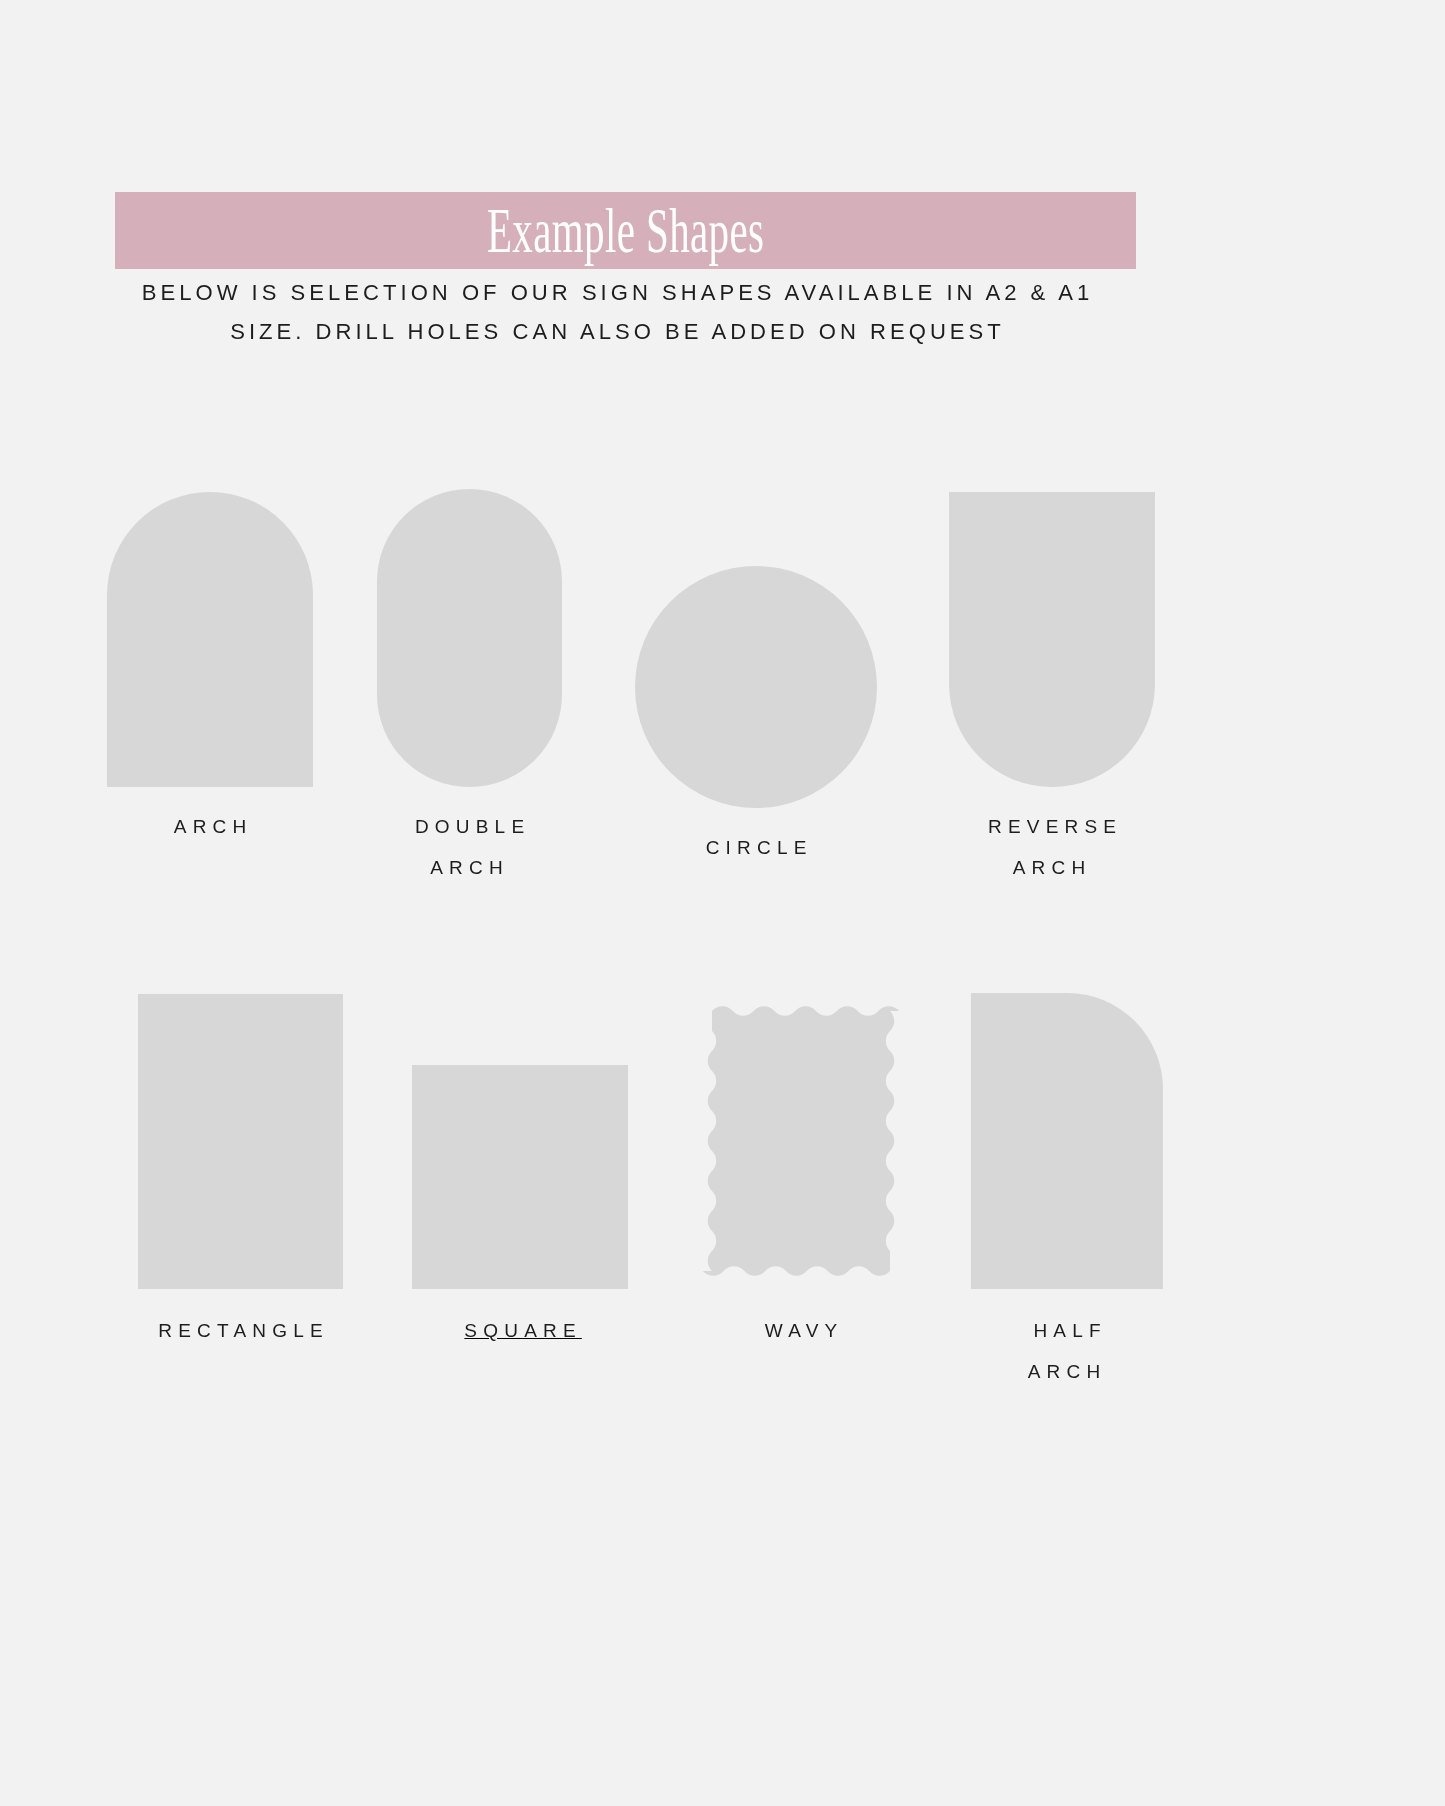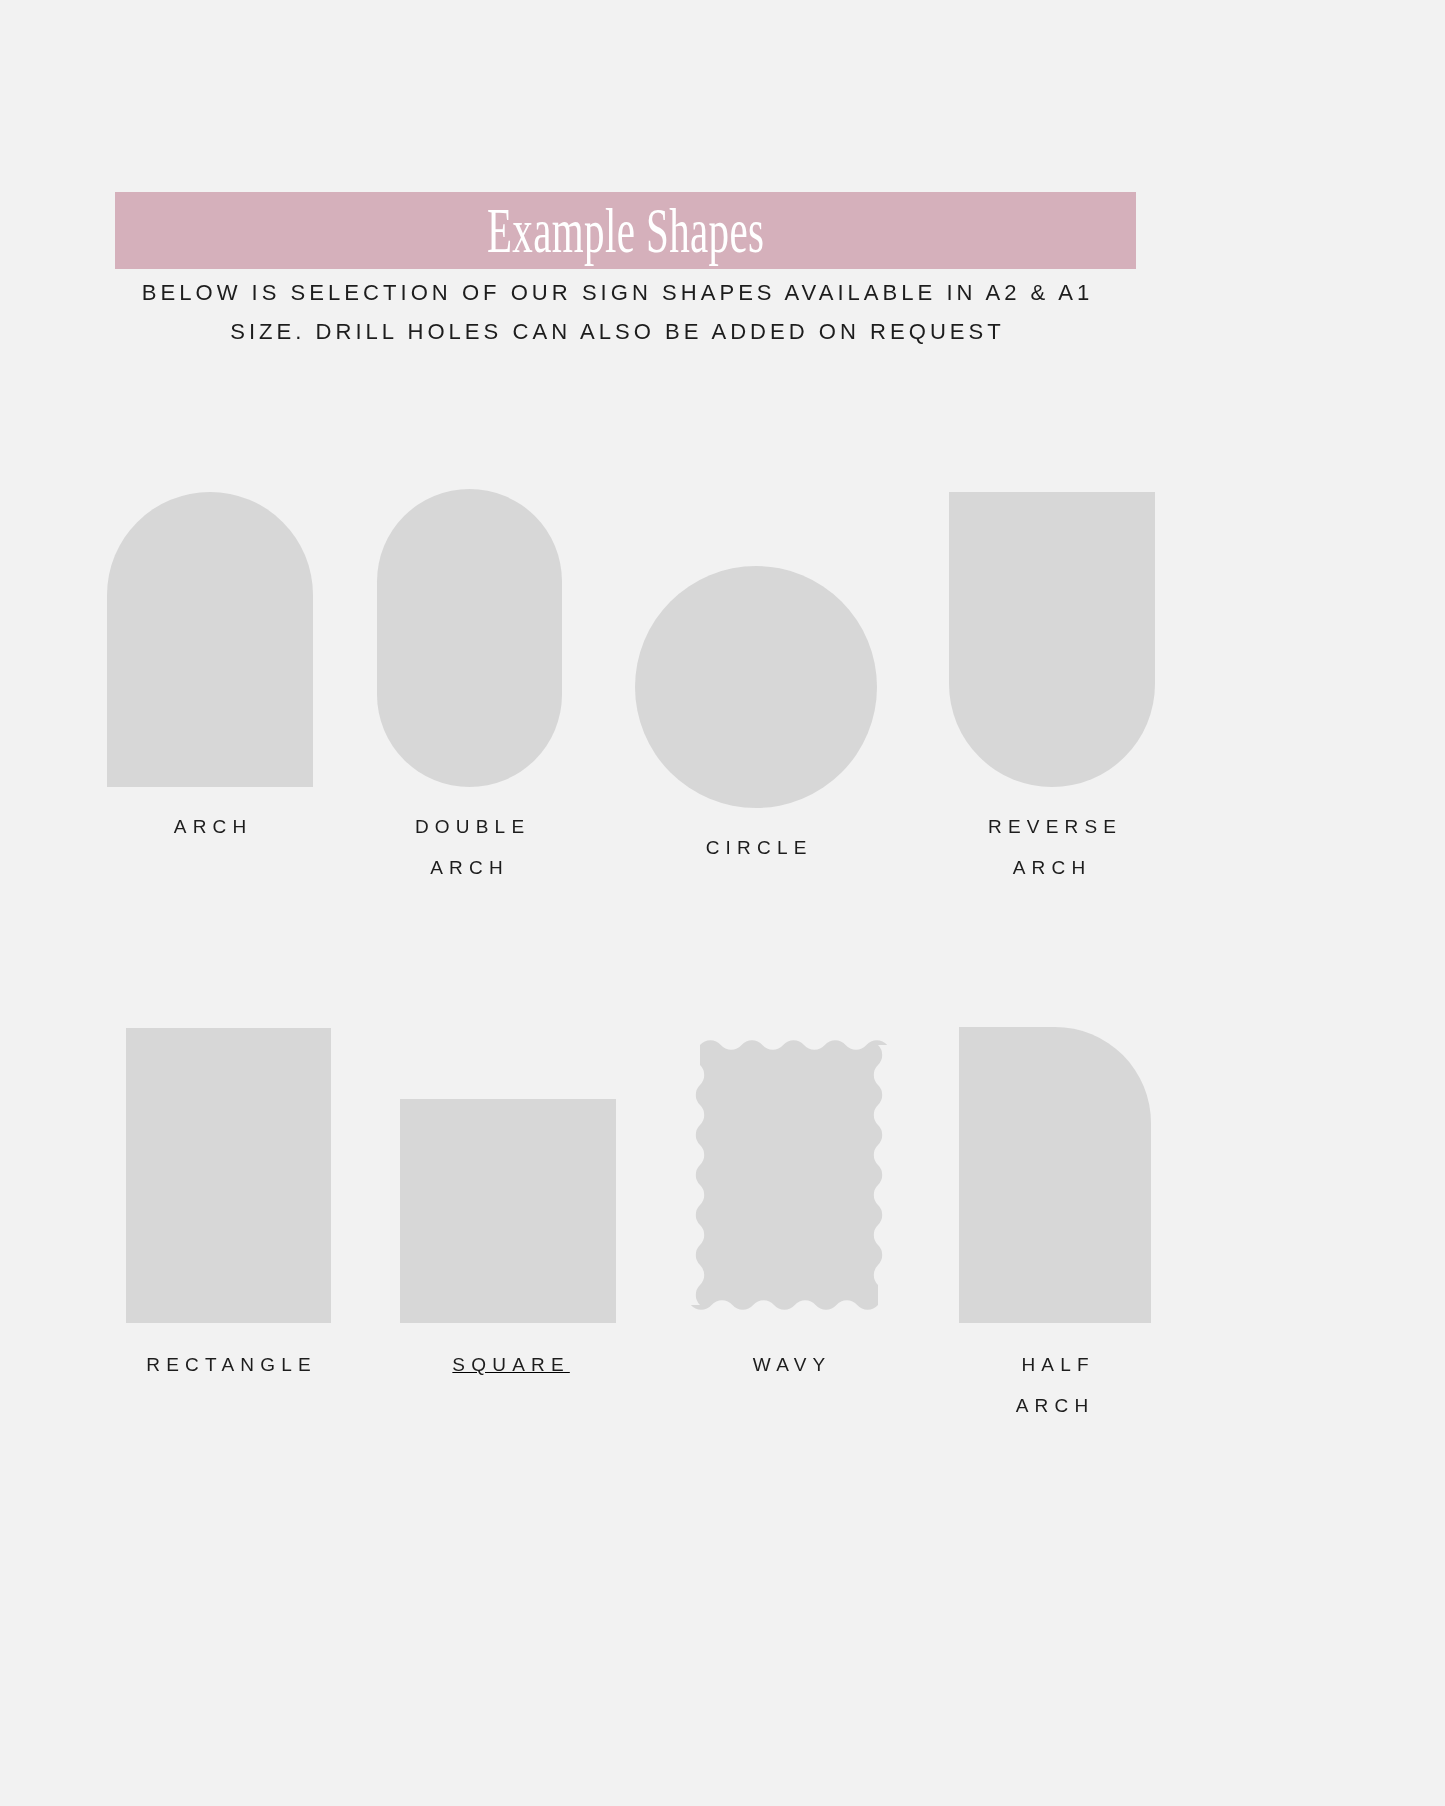--- a/index.html
+++ b/index.html
@@ -60,21 +60,21 @@
   }
 
   
   .row {
     position: absolute;
     left: 0;
     width: 1153px;
     display: flex;
   }
   .row-1 { top: 487px; }
-  .row-2 { top: 1027px; }
+  .row-2 { top: 993px; padding-left: 12px; }
 
   .cell {
     display: flex;
     flex-direction: column;
     align-items: center;
   }
   .shape-box {
     display: flex;
     align-items: flex-end;
     justify-content: center;

